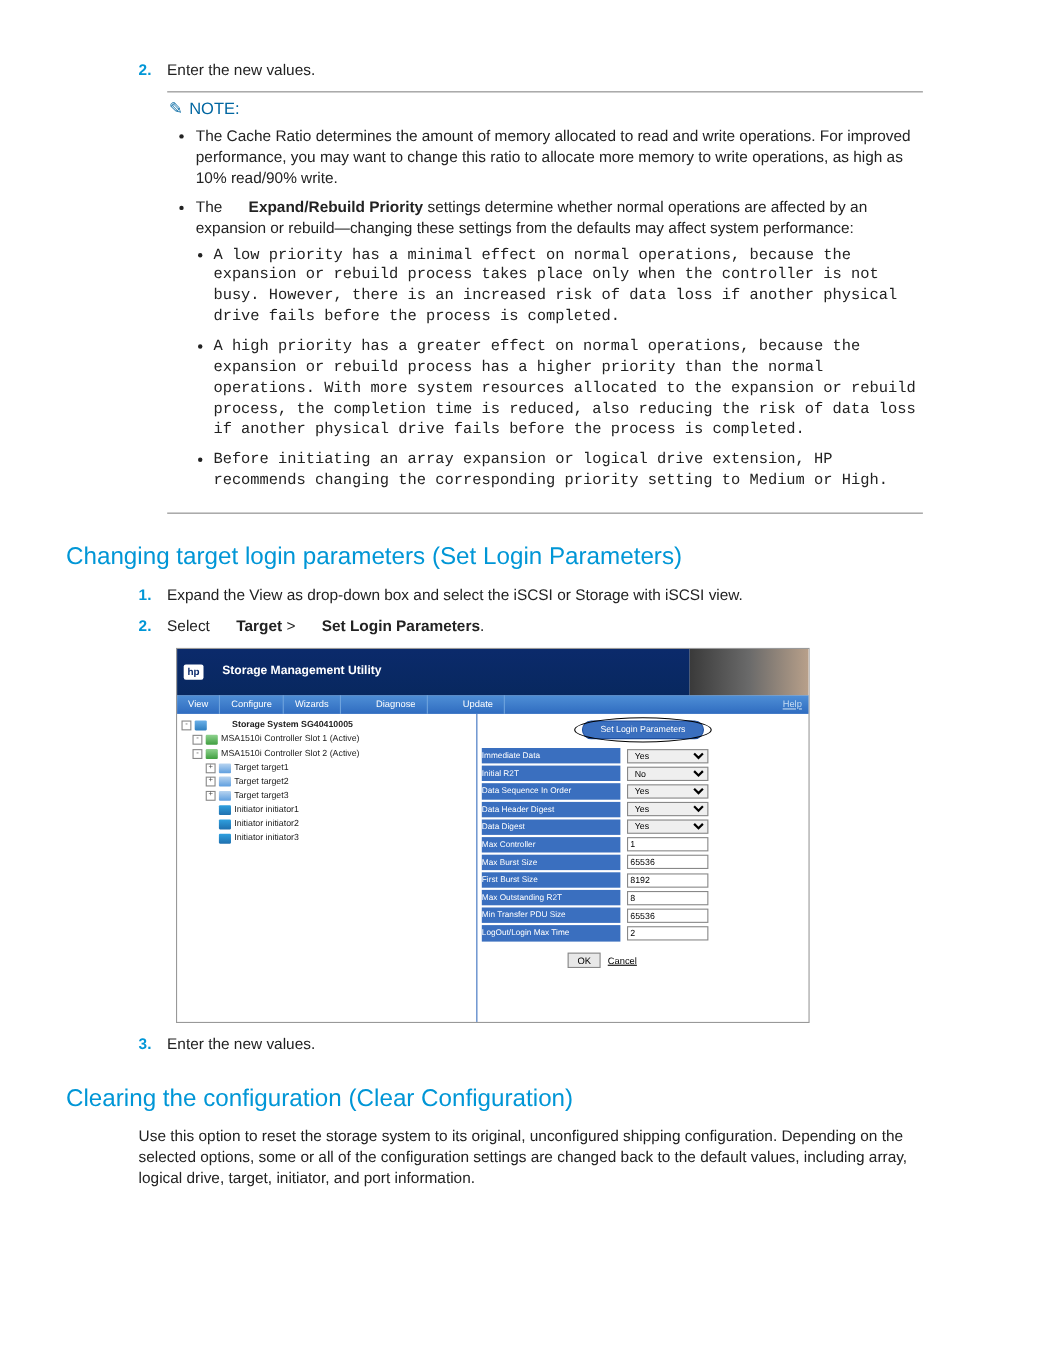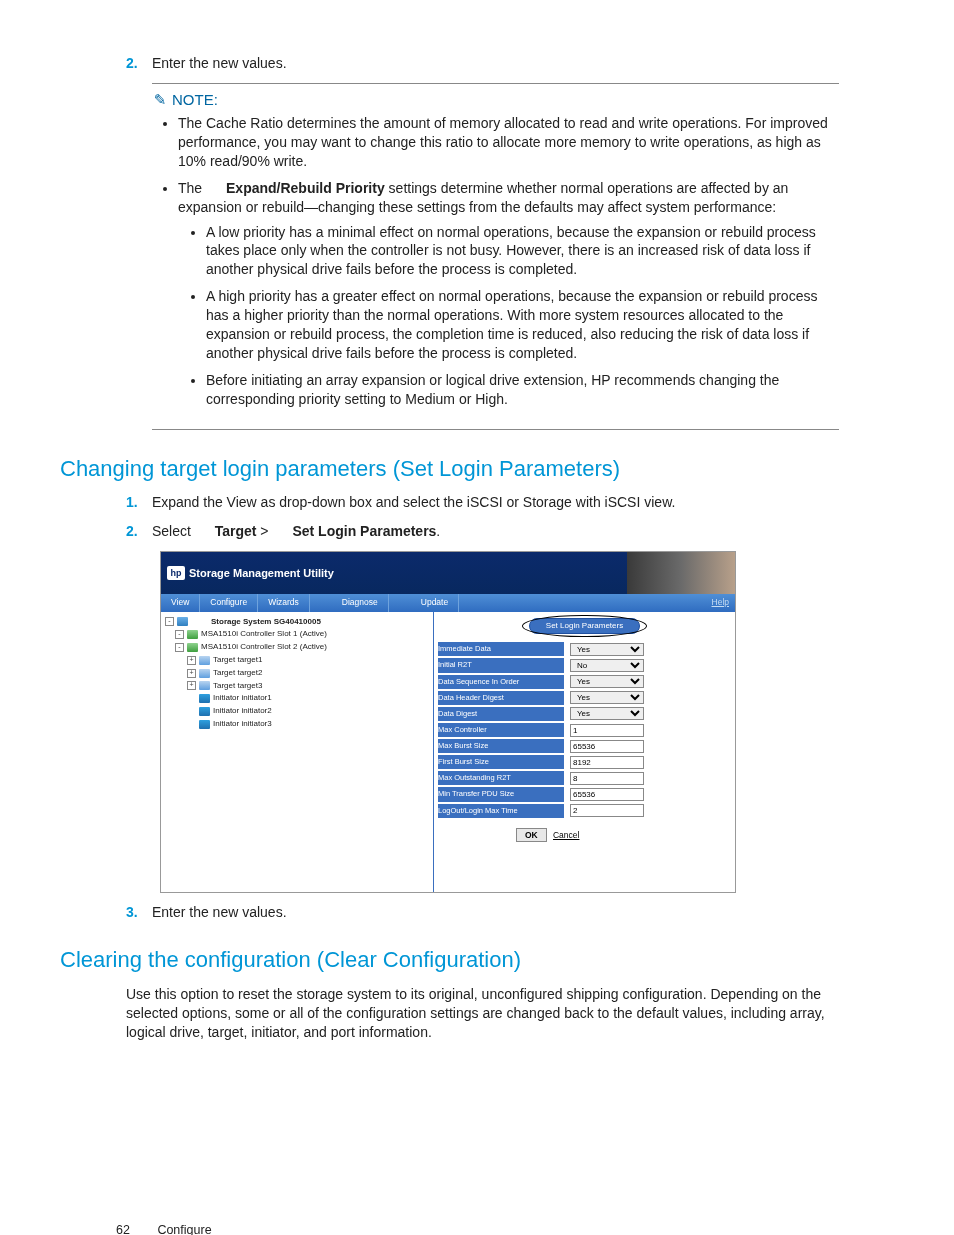--- a/index.html
+++ b/index.html
@@ -43,22 +43,23 @@
   .bullet-list {
     list-style: disc;
     margin: 4px 0 0 26px;
     padding: 0;
   }
   .bullet-list li {
     margin-bottom: 8px;
   }
   .sub-bullet-list {
     list-style: disc;
-    margin: 6px 0 0 28px;
+    margin: 6px 0 0 16px;
     padding: 0;
+    font-family: Liberation Mono, monospace;
   }
   .sub-bullet-list li {
     margin-bottom: 8px;
   }
   h2.section-h {
     color: #0096d6;
     font-weight: normal;
     font-size: 22px;
     margin: 24px 0 10px 0;
   }
@@ -95,21 +96,21 @@
     align-items: center;
     padding-left: 6px;
     font-size: 11px;
     font-weight: bold;
   }
   .hp-badge {
     width: 18px;
     height: 14px;
     background: #fff;
     border-radius: 2px;
-    margin-right: 4px;
+    margin-right: 17px;
     display: flex;
     align-items: center;
     justify-content: center;
     color: #0b2a6b;
     font-size: 9px;
     font-weight: bold;
   }
   .fig-photo {
     width: 108px;
     background: linear-gradient(90deg,#3a3a3a,#6a6a6a,#b8a08a);
@@ -232,21 +233,20 @@
   .form-buttons {
     margin-top: 10px;
     padding-left: 78px;
   }
   .form-buttons button {
     font-size: 8.5px;
     padding: 1px 8px;
     margin-right: 4px;
     background: #e8e8e8;
     border: 1px solid #888;
-    font-weight: bold;
   }
   .form-buttons .cancel-link {
     font-size: 8.5px;
     text-decoration: underline;
     color: #000;
   }
   b { font-weight: bold; padding-left: 20px; }
 </style>
 </head>
 <body>

